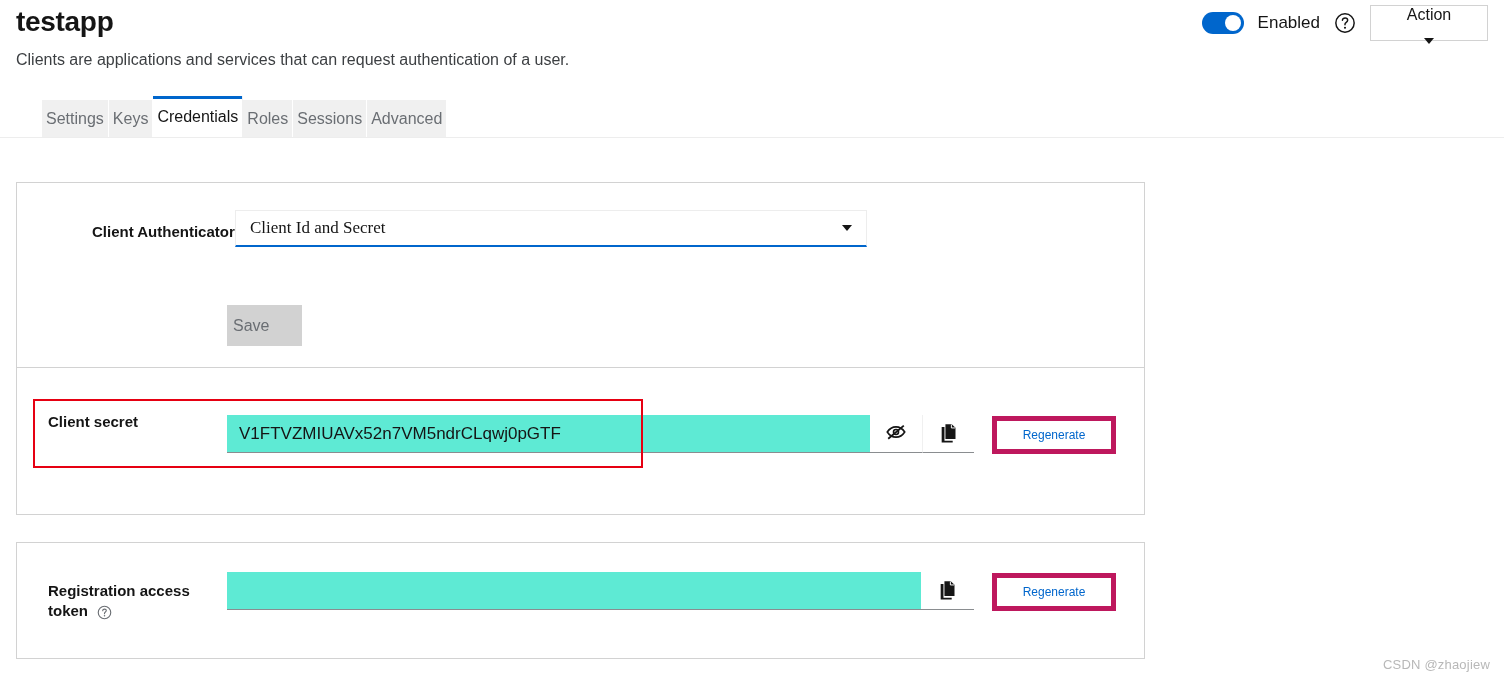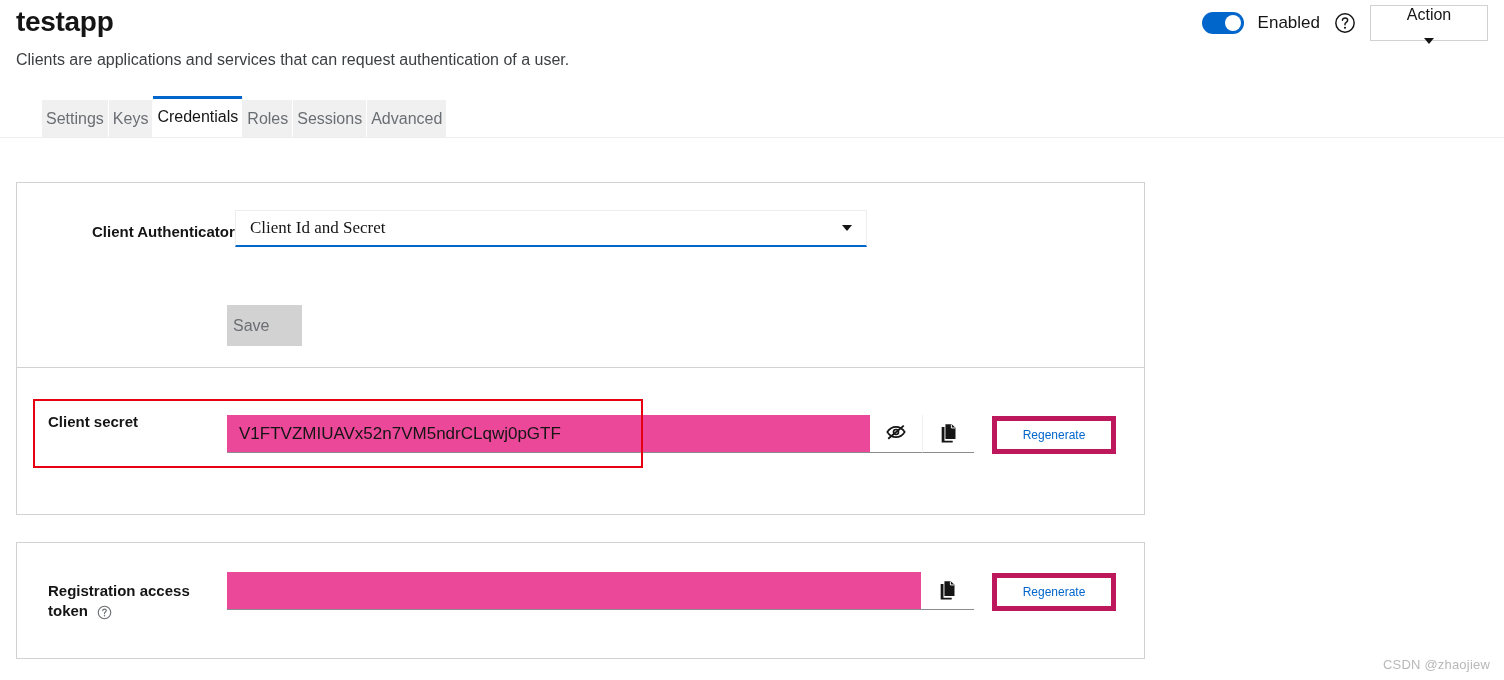--- a/index.html
+++ b/index.html
@@ -113,21 +113,21 @@
   .select-value { font-size: 17px; color: #151515; flex: 1; }
 
   .save-btn {
     position: absolute; display: flex; align-items: center; justify-content: flex-start;
     background: #d2d2d2; color: #6a6e73; border: none;
     font-size: 16px; font-family: inherit; cursor: default;
   }
 
   .ro-input {
     position: absolute; display: flex; align-items: center;
-    background: #ec4899; border-bottom: 1px solid #8a8d90;
+    background: #5eead4; border-bottom: 1px solid #8a8d90;
     padding: 0 12px; overflow: hidden;
   }
   .ro-value {
     font-size: 17px; color: #151515; white-space: nowrap;
   }
 
   .icon-btn {
     position: absolute; display: flex; align-items: center; justify-content: center;
     background: #fff; border: none; border-bottom: 1px solid #8a8d90;
     cursor: pointer;

